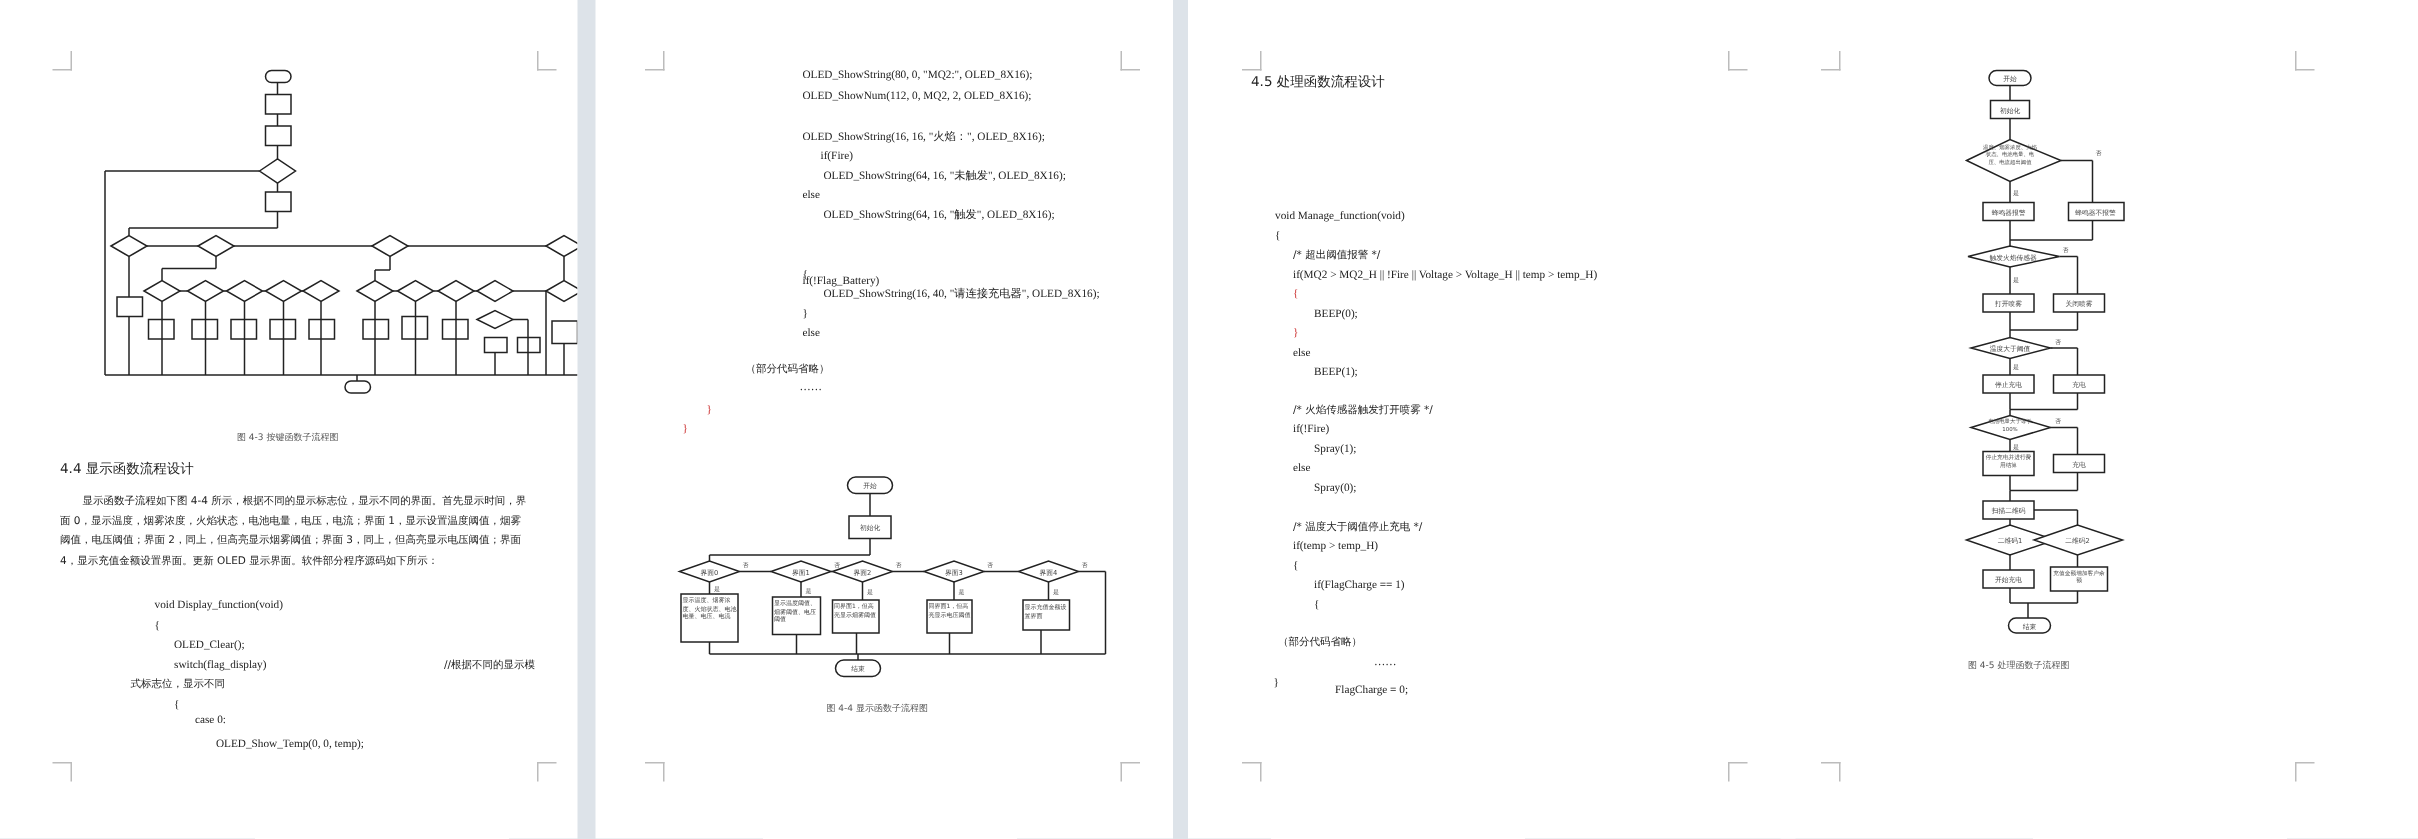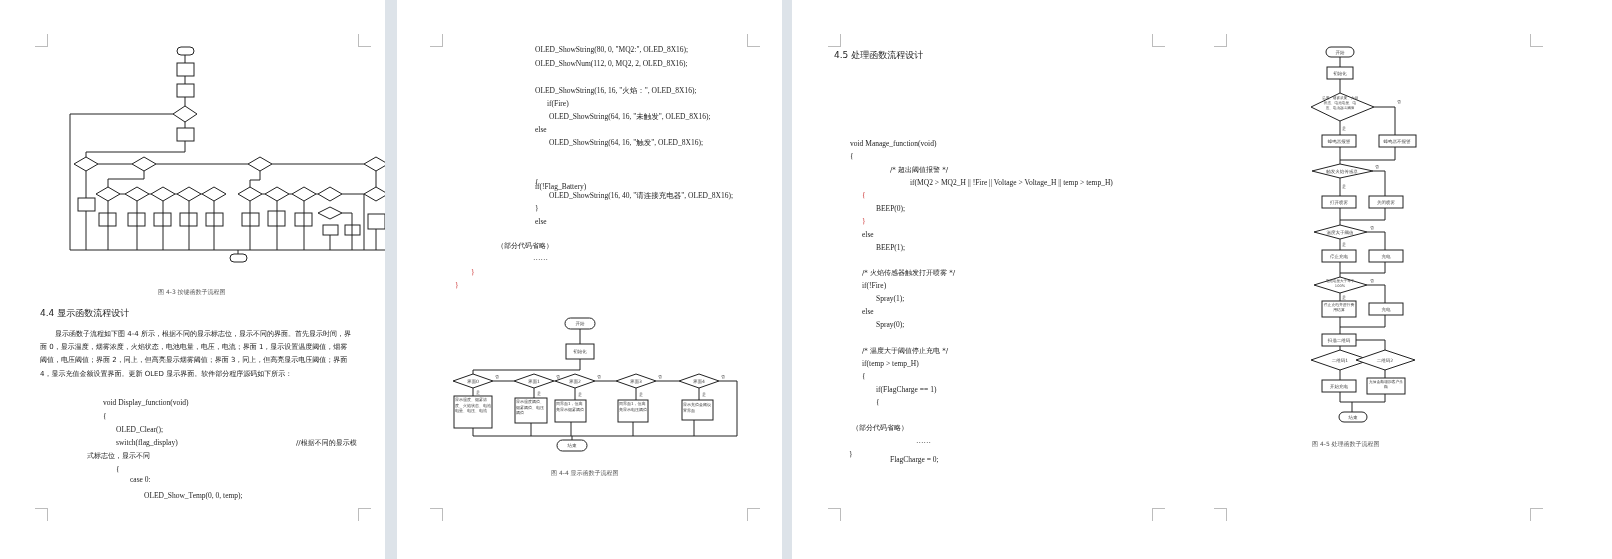--- a/index.html
+++ b/index.html
@@ -217,22 +217,22 @@
 
 <div class="page" style="left:792px;width:385px;padding-left:20px;">
   <div class="corner c-tl" style="left:36px;top:34px;"></div>
   <div class="corner c-tr" style="left:360px;top:34px;"></div>
   <div class="corner c-bl" style="left:36px;top:508px;"></div>
   <div class="corner c-br" style="left:360px;top:508px;"></div>
 
   <div class="txt h" style="left:42px;top:50px;">4.5  处理函数流程设计</div>
   <div class="txt" style="left:58px;top:139px;">void Manage_function(void)</div>
   <div class="txt" style="left:58px;top:152px;">{</div>
-  <div class="txt cjk" style="left:70px;top:165px;font-size:7px;margin-left:28px;">/* 超出阈值报警 */</div>
-  <div class="txt" style="left:70px;top:178px;margin-left:48px;">if(MQ2 &gt; MQ2_H || !Fire || Voltage &gt; Voltage_H || temp &gt; temp_H)</div>
+  <div class="txt cjk" style="left:70px;top:165px;font-size:7px;">/* 超出阈值报警 */</div>
+  <div class="txt" style="left:70px;top:178px;">if(MQ2 &gt; MQ2_H || !Fire || Voltage &gt; Voltage_H || temp &gt; temp_H)</div>
   <div class="txt" style="left:70px;top:191px;color:#c33;">{</div>
   <div class="txt" style="left:84px;top:204px;">BEEP(0);</div>
   <div class="txt" style="left:70px;top:217px;color:#c33;">}</div>
   <div class="txt" style="left:70px;top:230px;">else</div>
   <div class="txt" style="left:84px;top:243px;">BEEP(1);</div>
   <div class="txt cjk" style="left:70px;top:268px;font-size:7px;">/* 火焰传感器触发打开喷雾 */</div>
   <div class="txt" style="left:70px;top:281px;">if(!Fire)</div>
   <div class="txt" style="left:84px;top:294px;">Spray(1);</div>
   <div class="txt" style="left:70px;top:307px;">else</div>
   <div class="txt" style="left:84px;top:320px;">Spray(0);</div>

